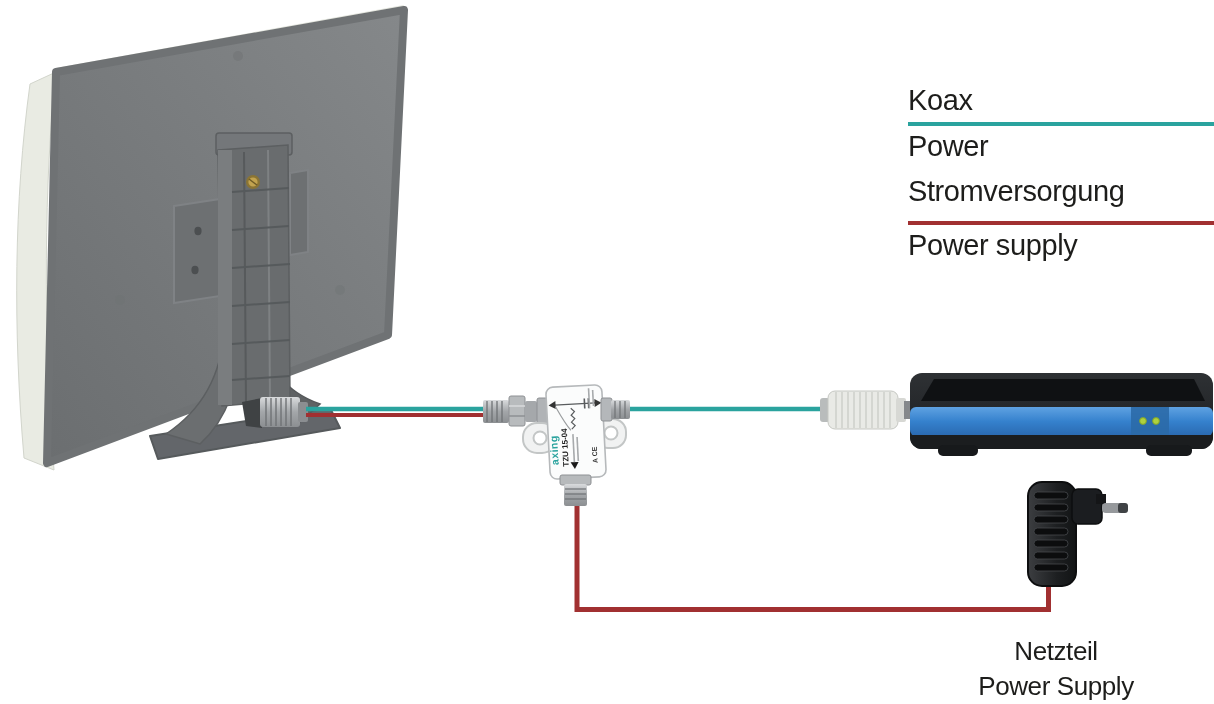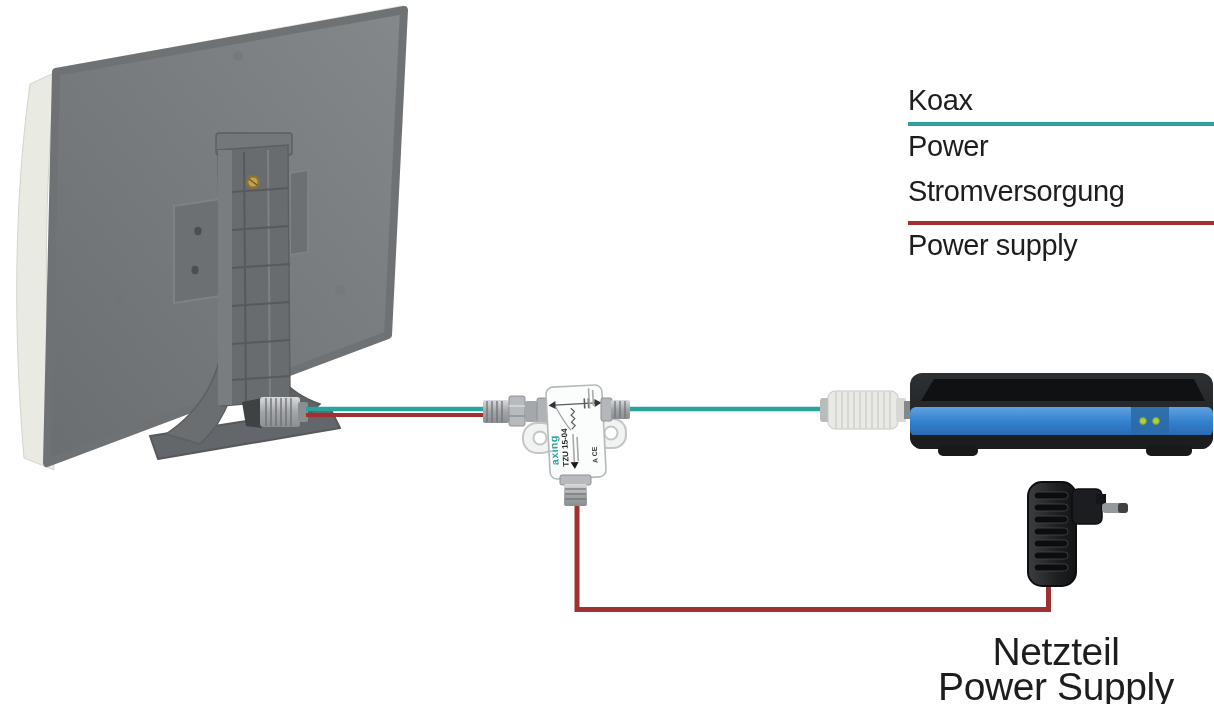--- a/index.html
+++ b/index.html
@@ -10,21 +10,21 @@
   svg{position:absolute;left:0;top:0;}
   .lbl{
     position:absolute;font-size:29px;line-height:1.12;color:#1d1d1b;
     letter-spacing:-0.4px;white-space:nowrap;
   }
   .cable-key{position:absolute;width:306px;height:4px;}
   .key-coax{background:#2aa39e;}
   .key-power{background:#a13031;}
   #psu-caption{
     position:absolute;left:916px;top:634px;width:280px;text-align:center;
-    font-size:39px;line-height:35px;color:#1d1d1b;letter-spacing:-0.4px;
+    font-size:26px;line-height:35px;color:#1d1d1b;letter-spacing:-0.4px;
   }
 </style>
 </head>
 <body>
 
 <div id="stage">
 
   <svg width="1214" height="704" viewBox="0 0 1214 704">
     <defs>
       <linearGradient id="panelGrad" x1="0" y1="1" x2="1" y2="0">

